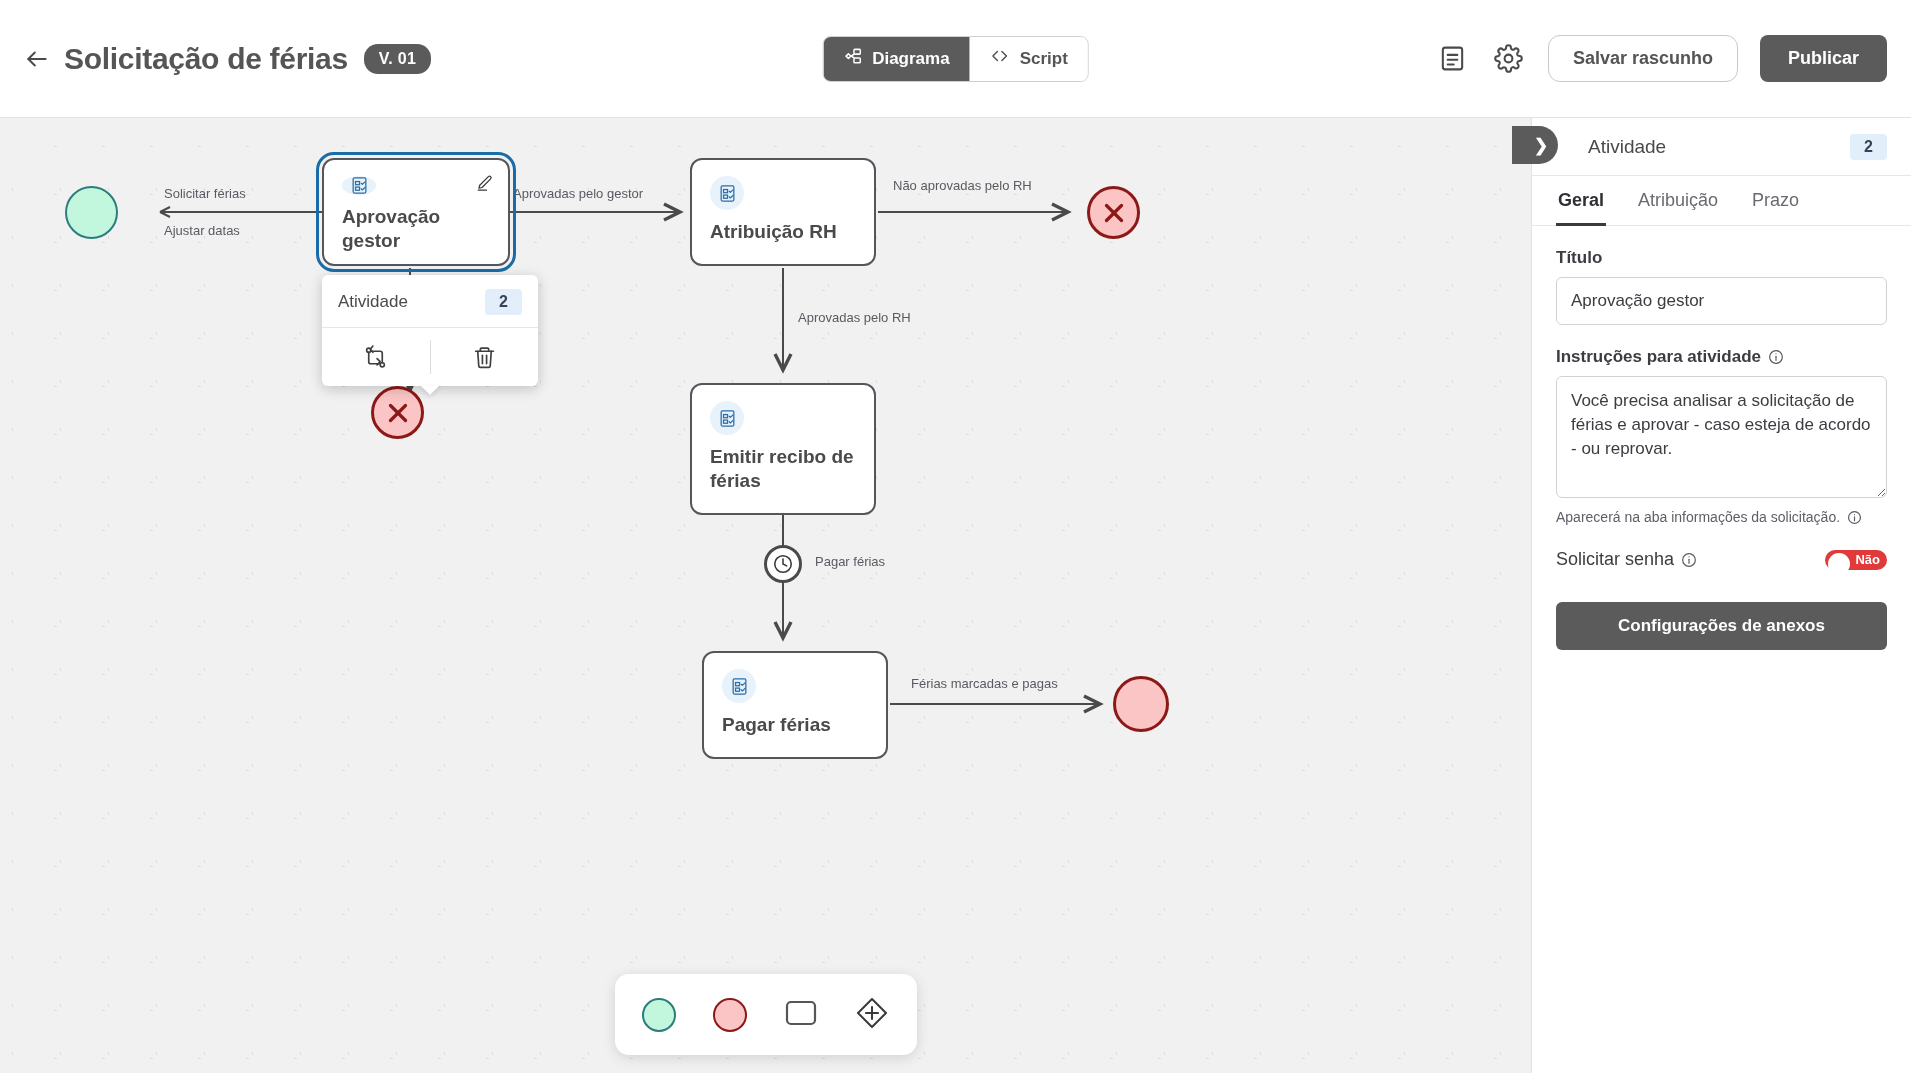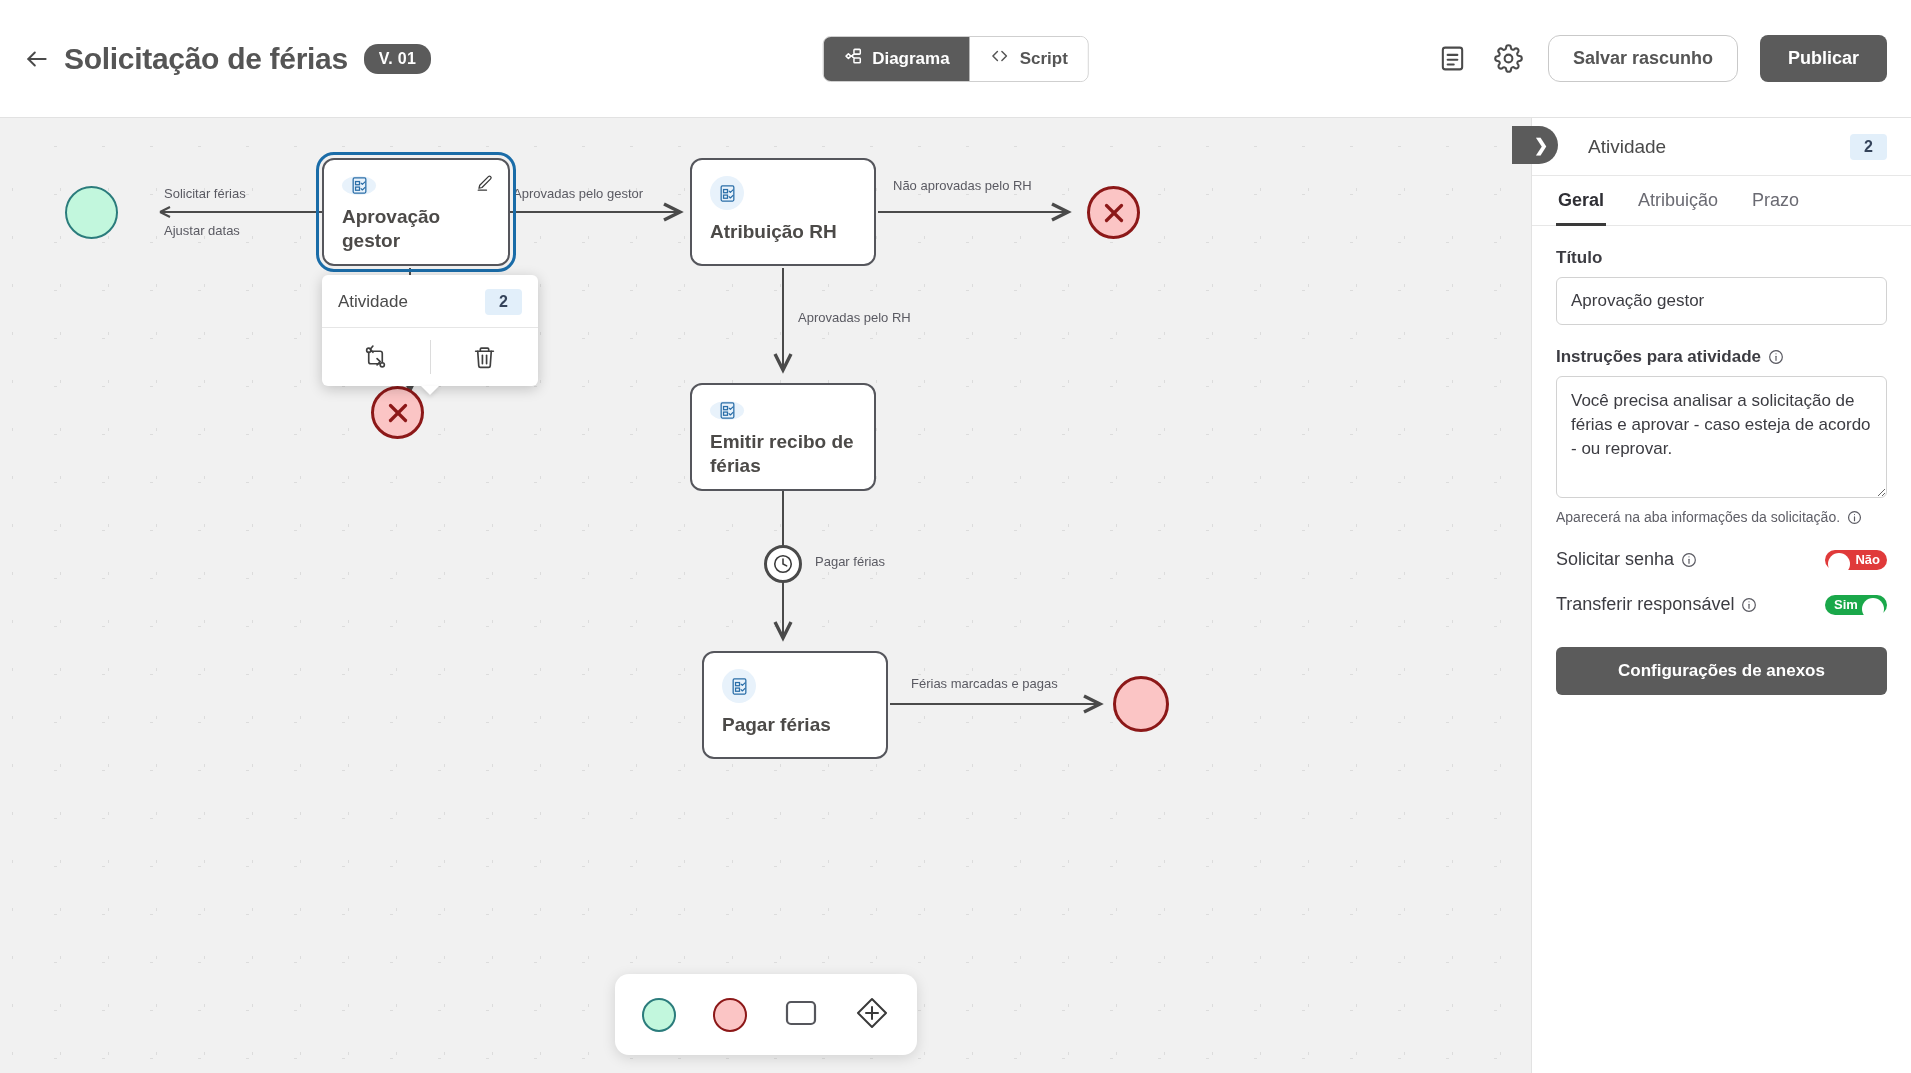--- a/index.html
+++ b/index.html
@@ -427,21 +427,21 @@
       <div class="node-title">Atribuição RH</div>
     </div>
 
     <div class="circle-node err-circle" style="left:1087px; top:68px;">
       <svg width="30" height="30" viewBox="0 0 24 24" fill="none" stroke="#8c1818" stroke-width="2.6" stroke-linecap="round">
           <line x1="6" y1="6" x2="18" y2="18"></line>
           <line x1="18" y1="6" x2="6" y2="18"></line>
         </svg>
     </div>
 
-    <div class="node" style="left:690px; top:265px; width:186px; height:108px;">
+    <div class="node" style="left:690px; top:265px; width:186px; height:132px;">
       <div class="node-icon-wrap">
         <svg width="19" height="19" viewBox="0 0 24 24" fill="none" stroke="#2a6ea8" stroke-width="1.6">
             <rect x="4" y="2.5" width="16" height="19" rx="1.5"></rect>
             <rect x="7" y="7" width="5" height="4"></rect>
             <rect x="7" y="14" width="5" height="4"></rect>
             <path d="M14 9 l1.6 1.6 L19 7.4" stroke-linecap="round" stroke-linejoin="round"></path>
             <path d="M14 16 l1.6 1.6 L19 14.4" stroke-linecap="round" stroke-linejoin="round"></path>
           </svg>
       </div>
       <div class="node-title">Emitir recibo de férias</div>
@@ -545,34 +545,18 @@
                 <circle cx="12" cy="7.3" r=".9" fill="#5a5a62" stroke="none"></circle>
               </svg>
           </span>
         </span>
         <span class="toggle off">
           <span class="knob"></span>
           <span class="t-text">Não</span>
         </span>
       </div>
 
-      <div class="toggle-row">
-        <span class="toggle-label">
-          <span>Transferir responsável</span>
-          <span class="info-i">
-            <svg width="16" height="16" viewBox="0 0 24 24" fill="none" stroke="#5a5a62" stroke-width="1.8" stroke-linecap="round">
-                <circle cx="12" cy="12" r="9.5"></circle>
-                <line x1="12" y1="11" x2="12" y2="17"></line>
-                <circle cx="12" cy="7.3" r=".9" fill="#5a5a62" stroke="none"></circle>
-              </svg>
-          </span>
-        </span>
-        <span class="toggle on">
-          <span class="knob"></span>
-          <span class="t-text">Sim</span>
-        </span>
-      </div>
 
       <button class="panel-btn-dark">Configurações de anexos</button>
     </div>
   </div>
 
 </div>
 
 </body></html>

